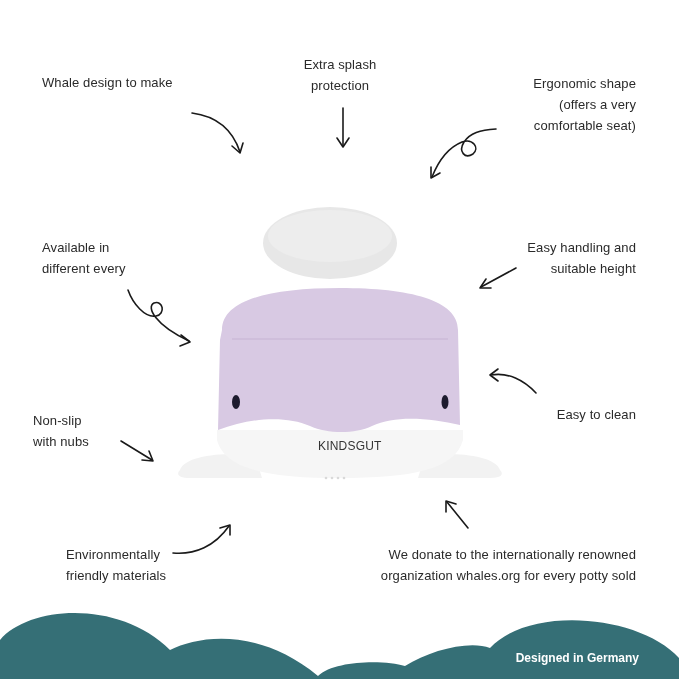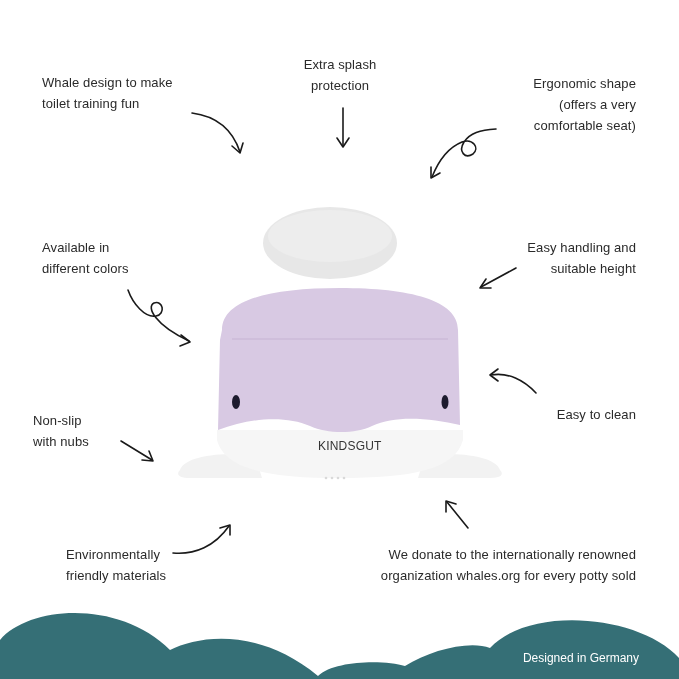--- a/index.html
+++ b/index.html
@@ -4,47 +4,46 @@
 <style>
   html, body { margin:0; padding:0; }
   body { width:679px; height:679px; background:#ffffff; position:relative; overflow:hidden;
          font-family:"Liberation Sans", sans-serif; color:#222; }
   .frame { position:absolute; left:0; top:0; width:679px; height:679px; }
   .lbl { position:absolute; font-size:13px; line-height:21px; color:#2a2a2a; font-weight:300; letter-spacing:0.1px; }
   .lbl span { display:block; white-space:nowrap; }
   .right { text-align:right; }
   .center { text-align:center; }
   svg.arrows { position:absolute; left:0; top:0; }
-  .footer-text { position:absolute; right:40px; bottom:14px; color:#ffffff; font-size:12px; font-weight:normal; }
+  .footer-text { position:absolute; right:40px; bottom:14px; color:#ffffff; font-size:12px; font-weight:bold; }
   .brand { position:absolute; left:318px; top:439px; font-size:12px; color:#333; letter-spacing:0.2px; }
 </style>
 </head>
 <body>
 
 <div class="frame">
 
   <div class="lbl" style="left:42px; top:72px;">
     <span>Whale design to make</span>
-    <span>toilet training fun</span>
   </div>
 
   <div class="lbl center" style="left:270px; top:54px; width:140px;">
     <span>Extra splash</span>
     <span>protection</span>
   </div>
 
   <div class="lbl right" style="right:43px; top:73px;">
     <span>Ergonomic shape</span>
     <span>(offers a very</span>
     <span>comfortable seat)</span>
   </div>
 
   <div class="lbl" style="left:42px; top:237px;">
     <span>Available in</span>
-    <span>different colors</span>
+    <span>different every</span>
   </div>
 
   <div class="lbl right" style="right:43px; top:237px;">
     <span>Easy handling and</span>
     <span>suitable height</span>
   </div>
 
   <div class="lbl" style="left:33px; top:410px;">
     <span>Non-slip</span>
     <span>with nubs</span>

